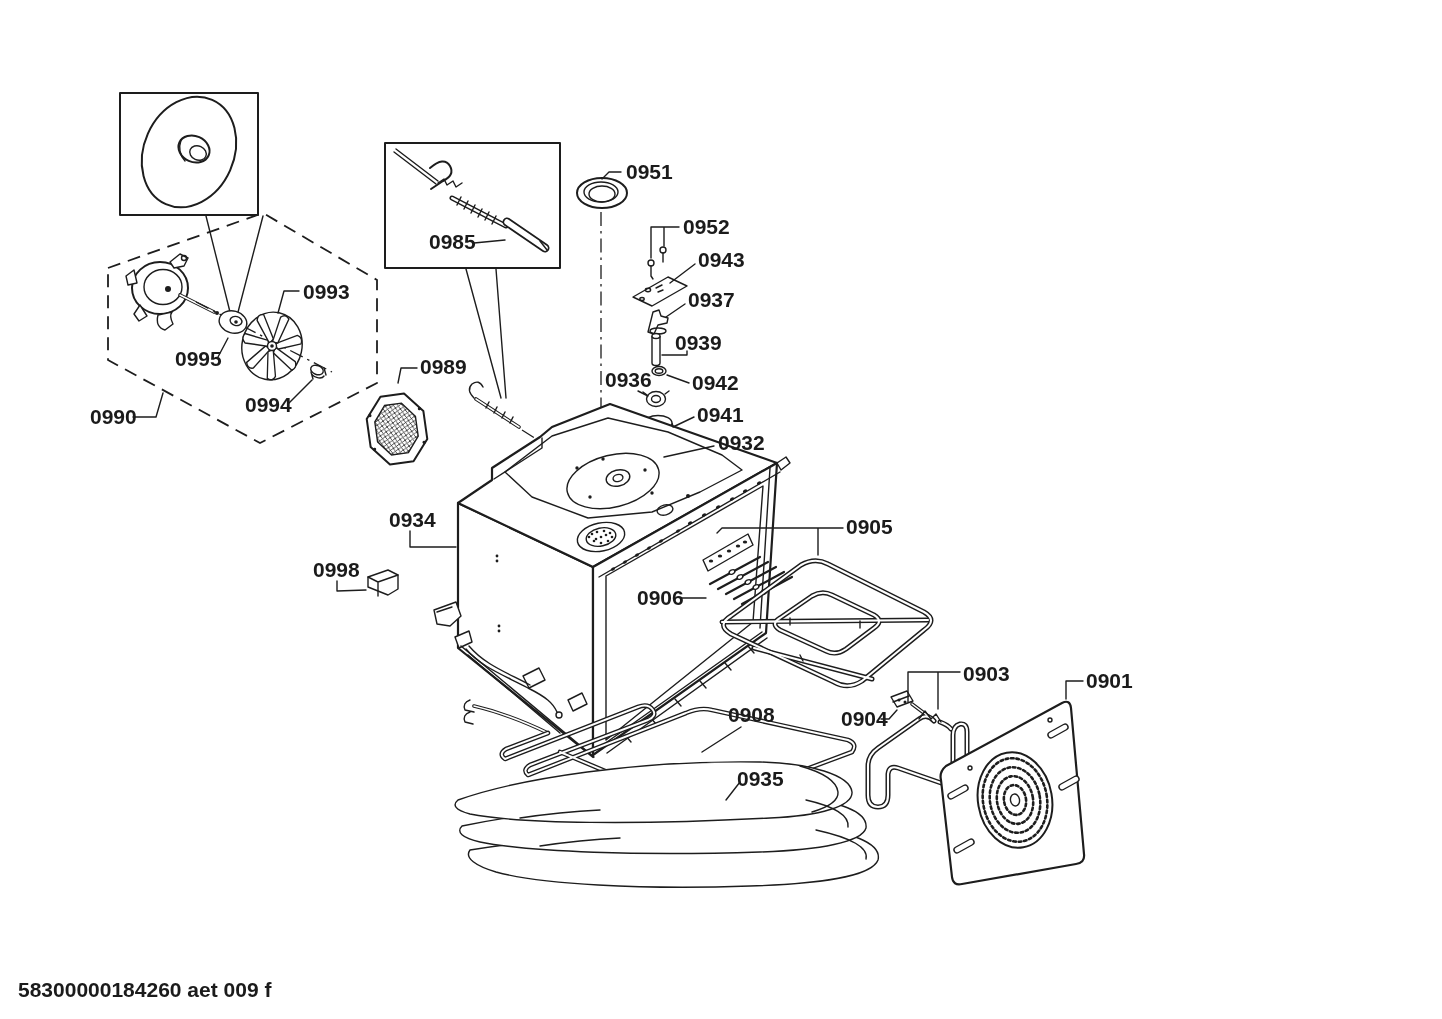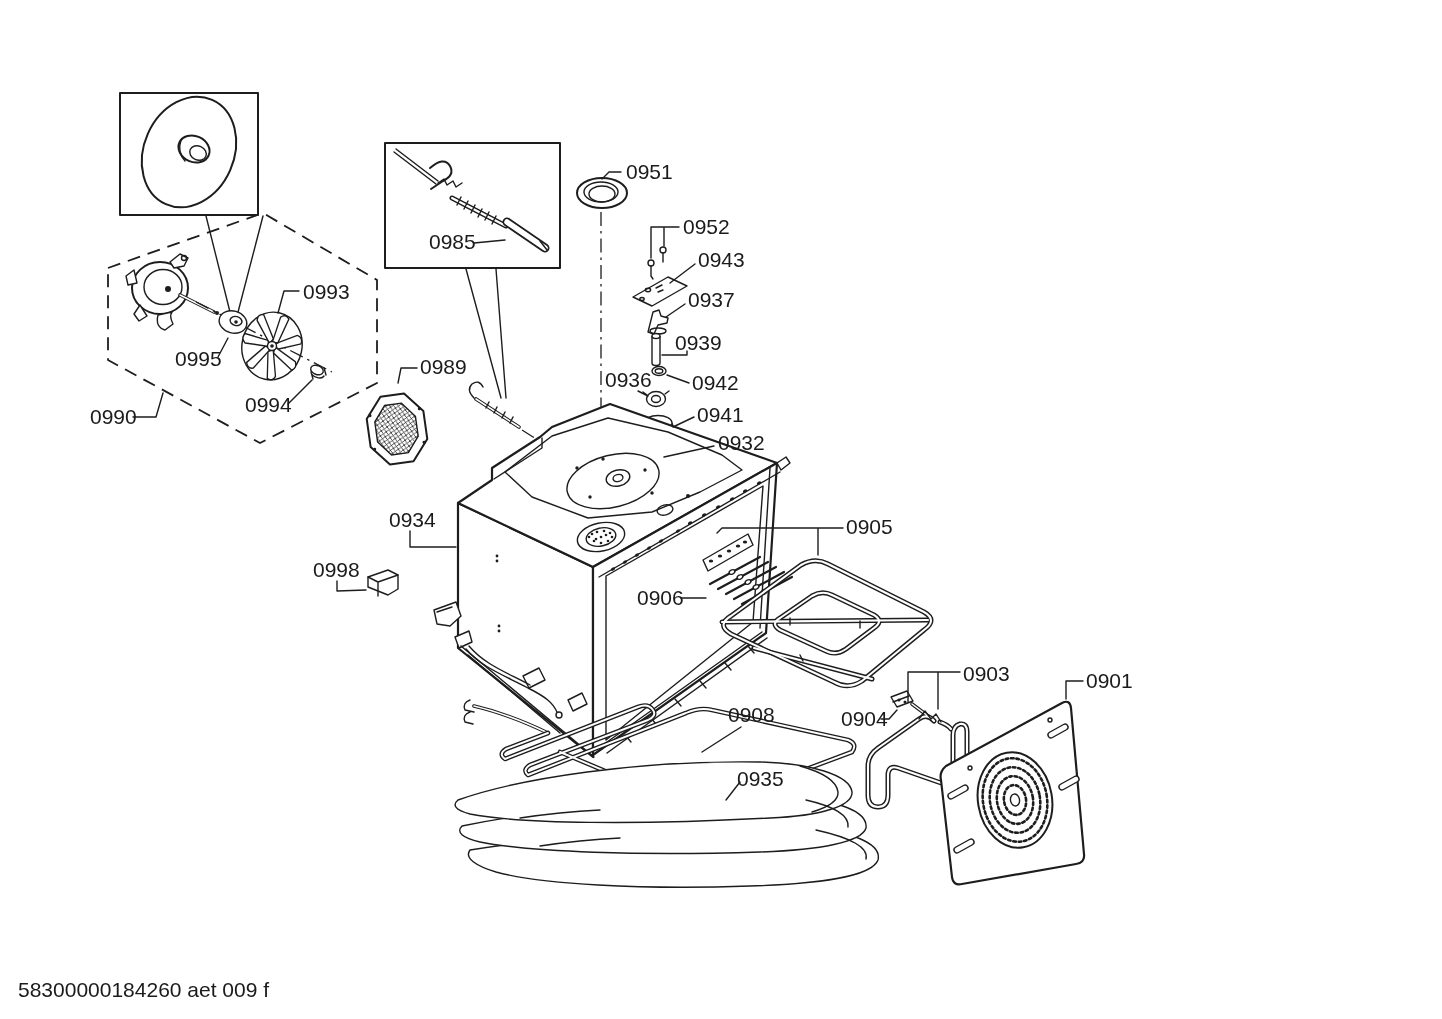--- a/index.html
+++ b/index.html
@@ -1,16 +1,16 @@
 <!DOCTYPE html>
 <html><head>
 <meta charset="utf-8">
 <style>
   html,body{margin:0;padding:0;background:#fff;}
-  .canvas{position:relative;width:1442px;height:1019px;background:#ffffff;overflow:hidden;}
+  .canvas{position:relative;width:1442px;height:1019px;background:#ffffff;overflow:hidden;font-weight:bold;}
   svg{display:block;}
   .ln  {fill:none;stroke:#1d1d1d;stroke-width:2;stroke-linecap:round;stroke-linejoin:round;}
   .ln1 {fill:none;stroke:#1d1d1d;stroke-width:1.4;stroke-linecap:round;stroke-linejoin:round;}
   .fw  {fill:#ffffff;stroke:#1d1d1d;stroke-width:2;stroke-linejoin:round;}
   .fw1 {fill:#ffffff;stroke:#1d1d1d;stroke-width:1.4;stroke-linejoin:round;}
   .dash{fill:none;stroke:#1d1d1d;stroke-width:1.8;stroke-dasharray:13 8;}
   .dd  {fill:none;stroke:#1d1d1d;stroke-width:1.3;stroke-dasharray:14 5 2.5 5;}
   .ld  {fill:none;stroke:#1d1d1d;stroke-width:1.4;stroke-linecap:round;stroke-linejoin:round;}
   .tube{fill:none;stroke:#1d1d1d;stroke-width:5;stroke-linecap:round;stroke-linejoin:round;}
   .core{fill:none;stroke:#ffffff;stroke-width:2.1;stroke-linecap:round;stroke-linejoin:round;}

